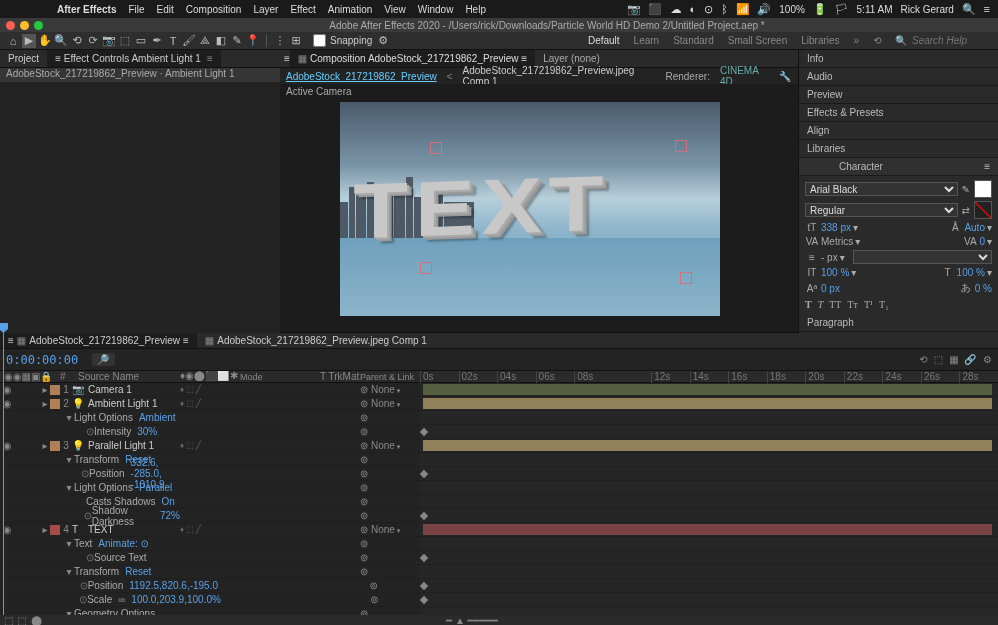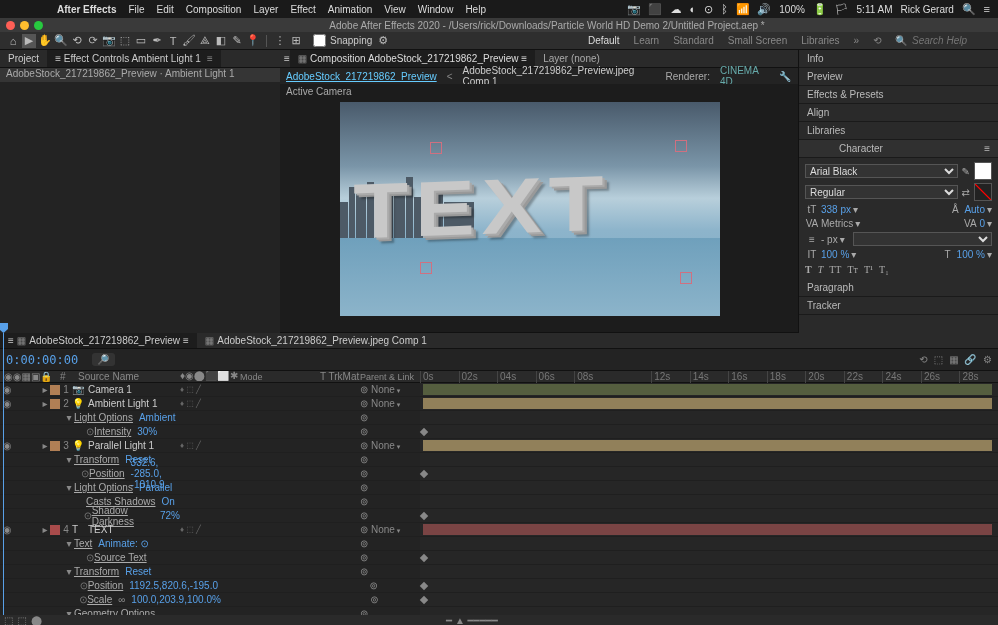--- a/index.html
+++ b/index.html
@@ -78,21 +78,21 @@
 .layers { flex:1; overflow:auto; }
 .layerrow { height:14px; display:flex; align-items:center; font-size:10px; border-bottom:1px solid #1f1f1f; }
 .layerrow .cols { width:420px; display:flex; align-items:center; height:100%; }
 .layerrow .track { flex:1; height:100%; position:relative; background:#262626; }
 .layerrow .bar { position:absolute; left:3px; right:6px; top:1px; bottom:1px; }
 .eye { width:14px; text-align:center; color:#888; }
 .colorchip { width:10px; height:10px; }
 .lname { flex:1; padding-left:4px; color:#ccc; }
 .twirl { width:10px; text-align:center; color:#888; }
 .indent1 { padding-left:24px; } .indent2 { padding-left:36px; }
-.propname { color:#aaa;text-decoration:underline; }
+.propname { color:#aaa; }
 .propval { color:#58a0e8; padding-left:6px; }
 .key { width:8px; text-align:center; color:#777; }
 .mode { width:80px; color:#888; font-size:9px; }
 .trk { width:40px; color:#888; }
 .parent { width:60px; color:#888; font-size:9px; }
 .kf { position:absolute; width:6px; height:6px; background:#888; transform:rotate(45deg); top:4px; }
 .playhead { position:absolute; top:0; bottom:0; left:3px; width:1px; background:#58a0e8; pointer-events:none; z-index:5; }
 .playhead::before { content:''; position:absolute; top:-10px; left:-4px; width:9px; height:10px; background:#58a0e8; clip-path:polygon(0 0,100% 0,100% 60%,50% 100%,0 60%); }
 .statusbar { position:absolute; bottom:0; left:0; right:0; height:10px; background:#2a2a2a; display:flex; align-items:center; padding:0 4px; gap:4px; font-size:9px; color:#888; }
 .dropdown-arrow::after { content:'▾'; font-size:7px; margin-left:2px; color:#888; }
@@ -256,20 +256,21 @@
       <span>▦</span>
       <span>⬚</span>
       <span>⚙</span>
       <span>👤</span>
       <span style="color:#58a0e8">+0.0</span>
     </div>
   </div>
 
   <div class="rightpanel">
     <div class="rp-head">Info</div>
+    <div class="rp-head">Audio</div>
     <div class="rp-head">Preview</div>
     <div class="rp-head">Effects &amp; Presets</div>
     <div class="rp-head">Align</div>
     <div class="rp-head">Libraries</div>
     <div class="rp-head expand">
       <span>Character</span>
       <span style="margin-left:auto">≡</span>
     </div>
     <div class="charpanel">
       <div class="charrow">
@@ -317,20 +318,30 @@
       <div class="charrow">
         <div class="charctl">
             <span class="glyph">IT</span>
             <span class="val">100 %</span>
             <span>▾</span>
           </div>
         <div class="charctl" style="margin-left:auto">
             <span class="glyph">T</span>
             <span class="val">100 %</span>
             <span>▾</span>
+          </div>
+      </div>
+      <div class="charrow">
+        <div class="charctl">
+            <span class="glyph">Aª</span>
+            <span class="val">0 px</span>
+          </div>
+        <div class="charctl" style="margin-left:auto">
+            <span class="glyph">あ</span>
+            <span class="val">0 %</span>
           </div>
       </div>
       <div class="charbtns">
         <span style="font-weight:bold">T</span>
         <span style="font-style:italic">T</span>
         <span>TT</span>
         <span>Tᴛ</span>
         <span>T¹</span>
         <span>T₁</span>
       </div>

